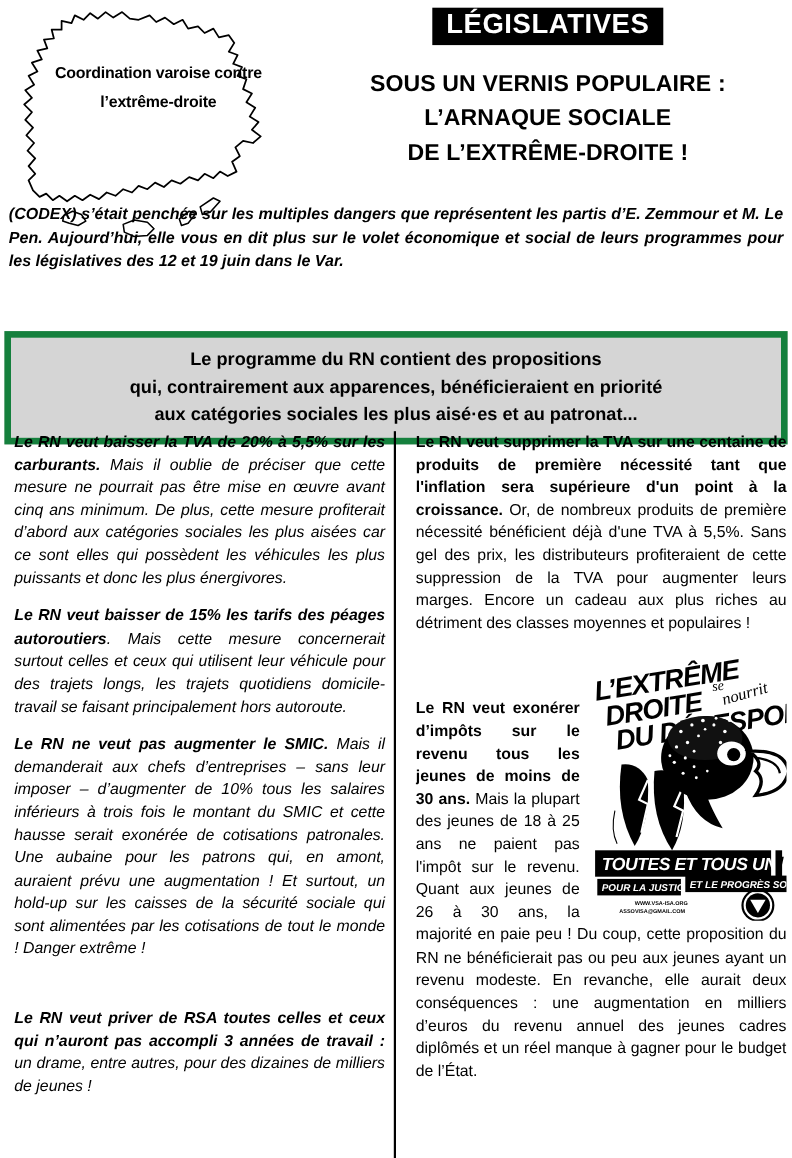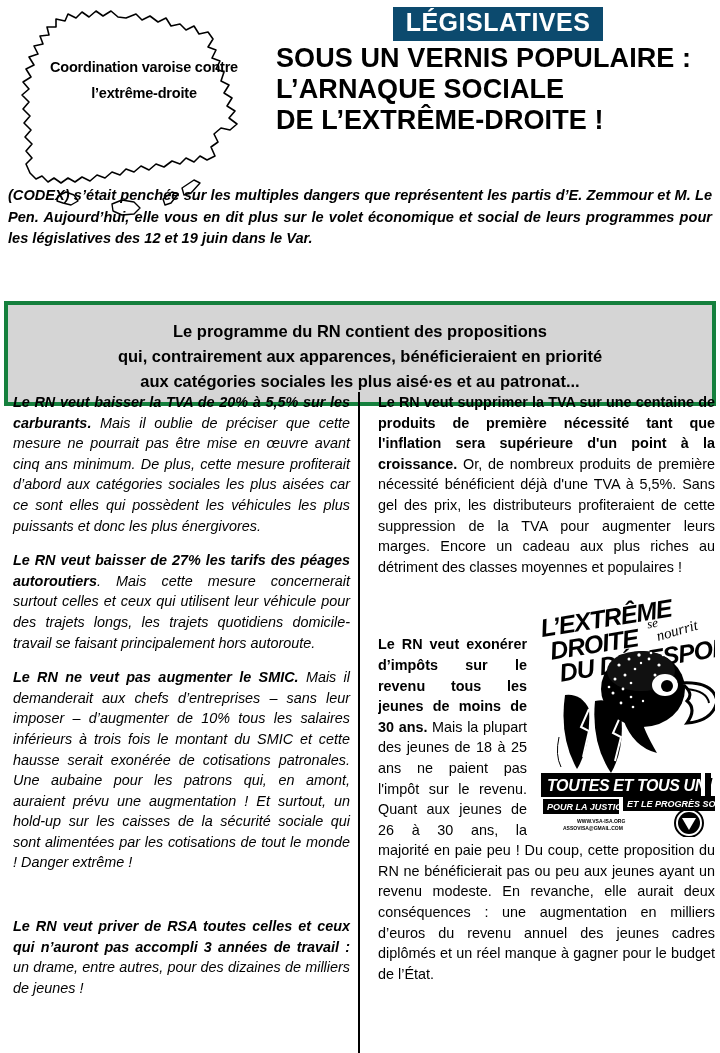--- a/index.html
+++ b/index.html
@@ -51,34 +51,35 @@
     left: 276px;
     top: 0;
     width: 444px;
   }
   .legislatives-wrap {
     text-align: center;
     padding-top: 7px;
   }
   .legislatives {
     display: inline-block;
-    background: #0c4a6e;
+    background: #000000;
     color: #ffffff;
     font-weight: bold;
     font-size: 25px;
     letter-spacing: 0.5px;
     padding: 2px 13px 4px 13px;
     line-height: 1.1;
   }
   .main-title {
-    font-weight: bold;
-    font-size: 27px;
+    text-align: center;
+    font-weight: bold;
+    font-size: 21px;
     line-height: 31px;
     letter-spacing: 0.1px;
-    margin-top: 2px;
+    margin-top: 20px;
     white-space: pre-line;
   }
 
   .intro {
     position: absolute;
     left: 8px;
     top: 185px;
     width: 704px;
     font-style: italic;
     font-weight: bold;
@@ -93,26 +94,26 @@
   }
 
   
   .banner {
     position: absolute;
     left: 4px;
     top: 301px;
     width: 712px;
     box-sizing: border-box;
     background: #d5d5d5;
-    border: 4px solid #15803d;
+    border: 6px solid #15803d;
     text-align: center;
     font-weight: bold;
     font-size: 16.5px;
     line-height: 25px;
-    padding: 14px 0 8px 0;
+    padding: 8px 0 8px 0;
     white-space: pre-line;
   }
 
   
   .columns {
     position: absolute;
     left: 0;
     top: 392px;
     width: 720px;
     height: 661px;
@@ -210,21 +211,21 @@
 <div class="columns">
   <div class="divider"></div>
 
   <div class="col col-left">
 
     <div class="block">
       <b>Le RN veut baisser la TVA de 20% à 5,5% sur les carburants.</b><span> Mais il oublie de préciser que cette mesure ne pourrait pas être mise en œuvre avant cinq ans minimum. De plus, cette mesure profiterait d’abord aux catégories sociales les plus aisées car ce sont elles qui possèdent les véhicules les plus puissants et donc les plus énergivores.</span>
     </div>
 
     <div class="block">
-      <b>Le RN veut baisser de 27% les tarifs des péages autoroutiers</b><span>. Mais cette mesure concernerait surtout celles et ceux qui utilisent leur véhicule pour des trajets longs, les trajets quotidiens domicile-travail se faisant principalement hors autoroute.</span>
+      <b>Le RN veut baisser de 15% les tarifs des péages autoroutiers</b><span>. Mais cette mesure concernerait surtout celles et ceux qui utilisent leur véhicule pour des trajets longs, les trajets quotidiens domicile-travail se faisant principalement hors autoroute.</span>
     </div>
 
     <div class="block">
       <b>Le RN ne veut pas augmenter le SMIC.</b><span> Mais il demanderait aux chefs d’entreprises – sans leur imposer – d’augmenter de 10% tous les salaires inférieurs à trois fois le montant du SMIC et cette hausse serait exonérée de cotisations patronales. Une aubaine pour les patrons qui, en amont, auraient prévu une augmentation ! Et surtout, un hold-up sur les caisses de la sécurité sociale qui sont alimentées par les cotisations de tout le monde ! Danger extrême !</span>
     </div>
 
     <div class="block">
       <b>Le RN veut priver de RSA toutes celles et ceux qui n’auront pas accompli 3 années de travail :</b><span> un drame, entre autres, pour des dizaines de milliers de jeunes !</span>
     </div>
 

